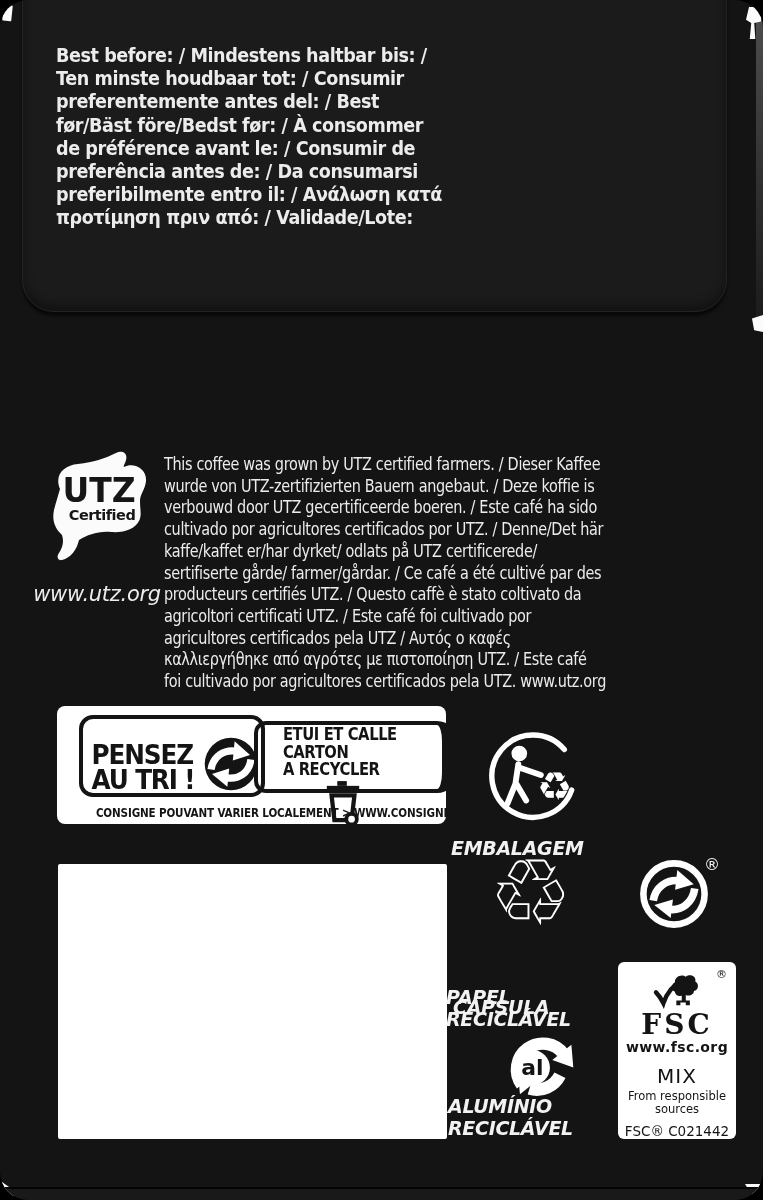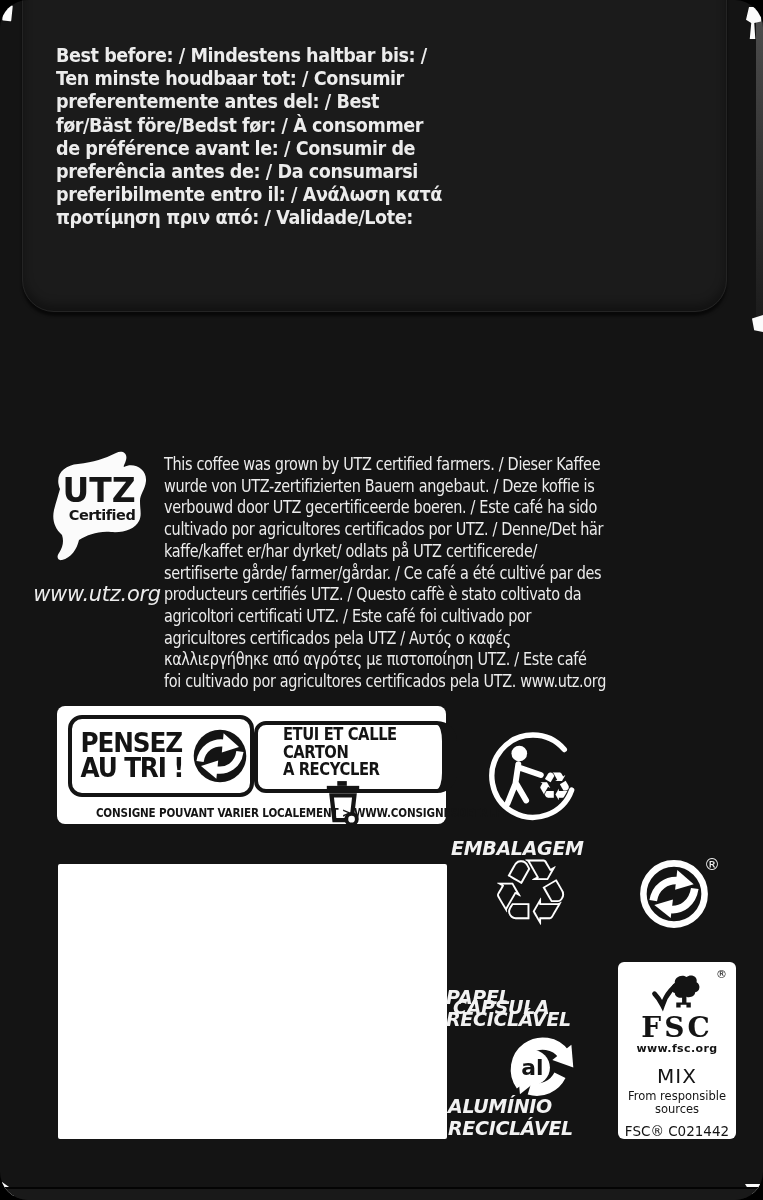--- a/index.html
+++ b/index.html
@@ -44,22 +44,22 @@
     font-size:21px;font-weight:500;letter-spacing:-.3px;color:#ececec;font-style:italic;}
   .utz-par{
     position:absolute;left:164px;top:454px;
     font-size:17px;font-weight:500;line-height:21.7px;letter-spacing:-.4px;
     transform:scaleX(.85);transform-origin:left top;white-space:nowrap;color:#ececec;
   }
 
   
   .info-tri{position:absolute;left:57px;top:706px;width:389px;height:118px;
     background:#fff;border-radius:8px;color:#141414;}
-  .pensez-box{position:absolute;left:11px;top:9px;width:178px;height:74px;
-    border:4px solid #141414;border-radius:14px;display:flex;align-items:center;}
+  .pensez-box{position:absolute;left:22px;top:9px;width:178px;height:74px;
+    border:4px solid #141414;border-radius:14px;display:flex;align-items:flex-end;}
   .pensez-text{font-size:26px;font-weight:800;line-height:25px;letter-spacing:-1.2px;
     padding-left:9px;transform:scaleX(.95);transform-origin:left center;white-space:nowrap;}
   .pensez-box svg{flex:0 0 auto;margin-left:2px;}
   .etui-box{position:absolute;left:197px;top:15px;width:184px;height:64px;
     border:4px solid #141414;border-right-width:15px;border-radius:12px 20px 20px 12px;
     display:flex;align-items:center;flex-direction:column;}
   .etui-text{font-size:18px;font-weight:800;line-height:17.5px;letter-spacing:-.5px;
     padding-left:6px;transform:scaleX(.82);transform-origin:left center;white-space:nowrap;}
   .etui-box svg{flex:0 0 auto;margin-left:-14px;}
   .info-tri-footer{position:absolute;left:0;bottom:4px;width:100%;text-align:center;
@@ -84,21 +84,21 @@
   .greendot-white{position:absolute;left:639px;top:858px;width:70px;height:72px;}
   .gd-reg{position:absolute;left:704px;top:855px;font-size:16px;color:#f2f2f2;font-weight:500;}
 
   
   .fsc-card{position:absolute;left:618px;top:962px;width:118px;height:177px;background:#fff;
     border-radius:6px;color:#141414;display:flex;flex-direction:column;align-items:center;}
   .fsc-reg{position:absolute;right:9px;top:6px;font-size:11px;}
   .fsc-tree{margin-top:10px;width:64px;height:56px;}
   .fsc-name{font-family:"DejaVu Serif","Liberation Serif",serif;font-weight:bold;
     font-size:28px;line-height:26px;letter-spacing:3px;margin-top:-2px;}
-  .fsc-url{font-size:11px;font-weight:600;letter-spacing:.4px;margin-top:1px;}
+  .fsc-url{font-size:14px;font-weight:600;letter-spacing:.4px;margin-top:1px;}
   .fsc-mix{font-size:20px;margin-top:9px;letter-spacing:1px;}
   .fsc-tagline{font-size:11.5px;line-height:13px;margin-top:2px;text-align:center;}
   .fsc-license{font-size:13.5px;margin-top:7px;font-weight:500;white-space:nowrap;}
 </style>
 </head>
 <body>
 
 <div class="package">
 
   <div class="flap"></div>

